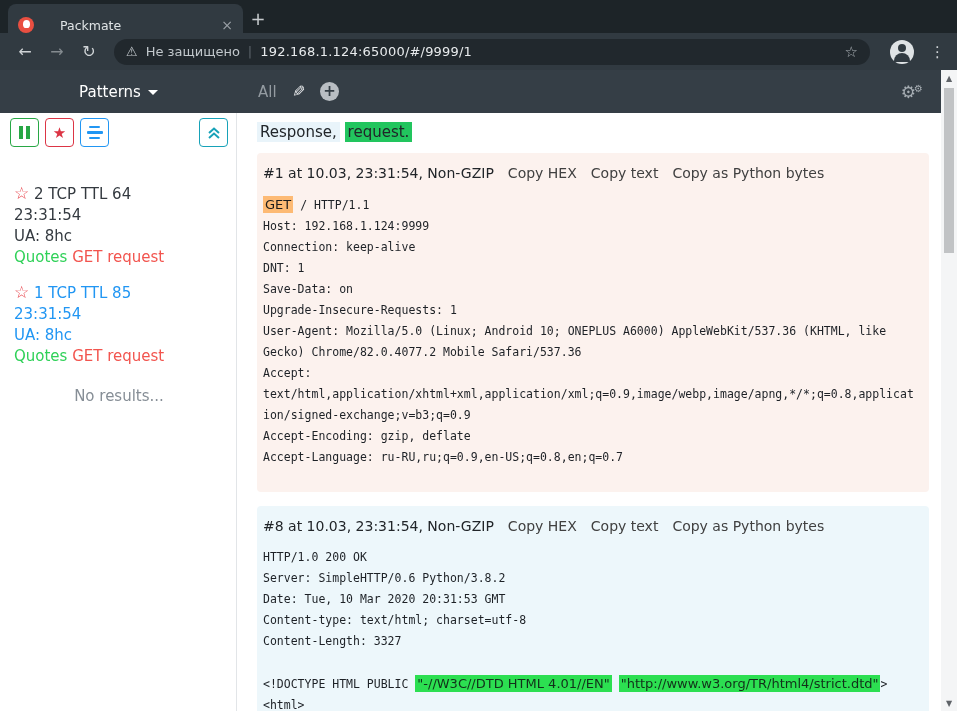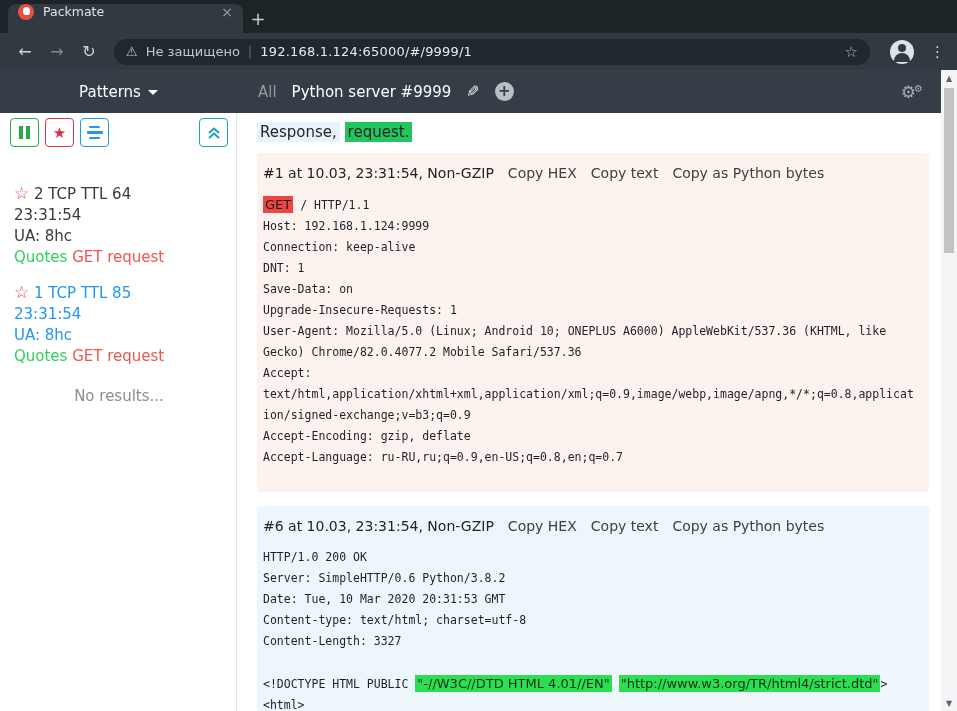--- a/index.html
+++ b/index.html
@@ -3,21 +3,21 @@
 <meta charset="utf-8">
 <style>
   * { margin:0; padding:0; box-sizing:border-box; }
   html,body { width:957px; height:711px; overflow:hidden; }
   body { font-family:"DejaVu Sans", sans-serif; background:#fff; }
   .screen { position:relative; width:957px; height:711px; background:#fff; overflow:hidden; }
 
   
   .tabstrip { height:33px; background:#1d2428; display:flex; align-items:flex-end; padding-left:8px; }
   .tab { width:235px; height:29px; background:#313a41; border-radius:8px 8px 0 0;
-         display:flex; align-items:flex-start; padding:0 10px; gap:9px; color:#dfe3e5; font-size:12.5px; }
+         display:flex; align-items:flex-end; padding:0 10px; gap:26px; color:#dfe3e5; font-size:12.5px; }
   .favicon { width:16px; height:16px; border-radius:50%; background:#e94f41; position:relative; flex:none; }
   .favicon::after { content:""; position:absolute; left:4.5px; top:3px; width:7px; height:8px;
                     background:#fff; border-radius:50% 50% 45% 45%; }
   .tab-close { margin-left:auto; color:#9aa0a6; font-size:14px; cursor:default; }
   .newtab { width:30px; height:29px; display:flex; align-items:center; justify-content:center;
             color:#c6cacd; font-size:18px; }
 
   .toolbar { height:37px; background:#313a41; display:flex; align-items:center; padding:0 12px; gap:6px; }
   .nav-ic { width:26px; height:26px; display:flex; align-items:center; justify-content:center;
             color:#cfd3d6; font-size:16px; flex:none; }
@@ -77,21 +77,21 @@
   .legend .seg.request  { background:#22c55e; }
 
   .packet { width:672px; border-radius:4px; padding:12px 8px 24px 6px; margin-bottom:14px; }
   .packet.request  { background:#fcf2ee; }
   .packet.response { background:#edf7fb; }
   .packet-head { display:flex; gap:14px; align-items:baseline; font-size:14px; color:#212529; margin-bottom:13px; }
   .packet-head a { color:#404040; text-decoration:none; }
   .packet-body { font-family:"DejaVu Sans Mono", monospace; font-size:11.5px; line-height:21px;
                  white-space:pre-wrap; overflow-wrap:break-word; color:#1d2126; width:652px; }
   .hl { font-family:"DejaVu Sans", sans-serif; font-size:13px; padding:1px 2px; line-height:21px; }
-  .hl-red   { background:#ef4444; color:#1c1c1c; }
+  .hl-red   { background:#fdba74; color:#1c1c1c; }
   .hl-green { background:#2cdf51; color:#12301a; }
 
   
   .scrollcol { position:absolute; right:0; top:70px; width:16px; height:641px; background:#f4f5f6; }
   .scroll-arrow { width:16px; height:16px; display:flex; align-items:center; justify-content:center;
                   color:#5f6368; font-size:8px; }
   .scroll-arrow.down { position:absolute; bottom:0; }
   .scroll-thumb { position:absolute; top:18px; left:3px; width:10px; height:165px; background:#c1c3c5; }
 </style>
 </head>
@@ -123,21 +123,20 @@
     <span class="kebab">⋮</span>
   </div>
 
   <div class="appheader">
     <div class="ah-left">
       <span>Patterns</span>
       <span class="caret"></span>
     </div>
     <div class="ah-main">
       <span class="ah-all">All</span>
-      <span>Python server #9999</span>
       <span class="pencil">✎</span>
       <span class="plus-circle">+</span>
       <span class="gears">⚙<span class="g2">⚙</span></span>
     </div>
   </div>
 
   <div class="content">
 
     <aside class="sidebar">
       <div class="side-toolbar">
@@ -197,21 +196,21 @@
 DNT: 1
 Save-Data: on
 Upgrade-Insecure-Requests: 1
 User-Agent: Mozilla/5.0 (Linux; Android 10; ONEPLUS A6000) AppleWebKit/537.36 (KHTML, like Gecko) Chrome/82.0.4077.2 Mobile Safari/537.36
 Accept: text/html,application/xhtml+xml,application/xml;q=0.9,image/webp,image/apng,*/*;q=0.8,application/signed-exchange;v=b3;q=0.9
 Accept-Encoding: gzip, deflate
 Accept-Language: ru-RU,ru;q=0.9,en-US;q=0.8,en;q=0.7</div>
           </section>
           <section class="packet response">
             <div class="packet-head">
-              <span class="p-id">#6 at 10.03, 23:31:54, Non-GZIP</span>
+              <span class="p-id">#8 at 10.03, 23:31:54, Non-GZIP</span>
               <a class="p-action">Copy HEX</a>
               <a class="p-action">Copy text</a>
               <a class="p-action">Copy as Python bytes</a>
             </div>
             <div class="packet-body">HTTP/1.0 200 OK
 Server: SimpleHTTP/0.6 Python/3.8.2
 Date: Tue, 10 Mar 2020 20:31:53 GMT
 Content-type: text/html; charset=utf-8
 Content-Length: 3327
 

